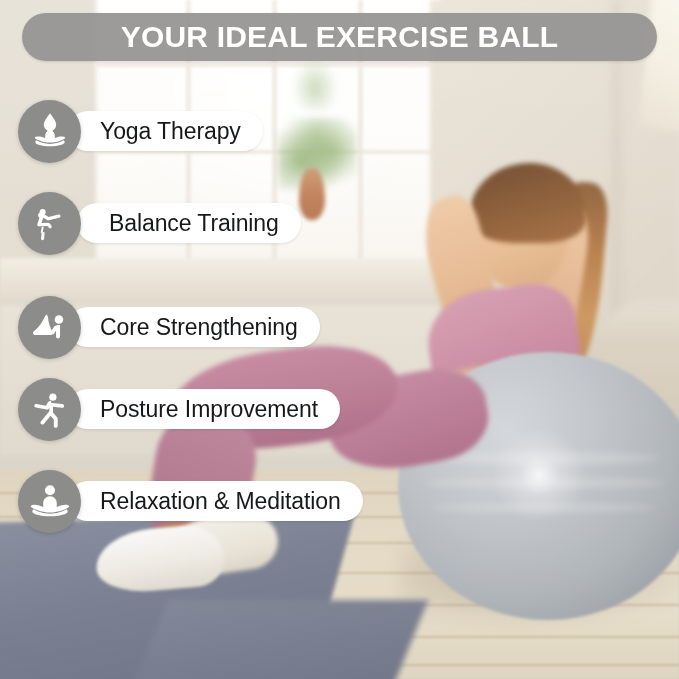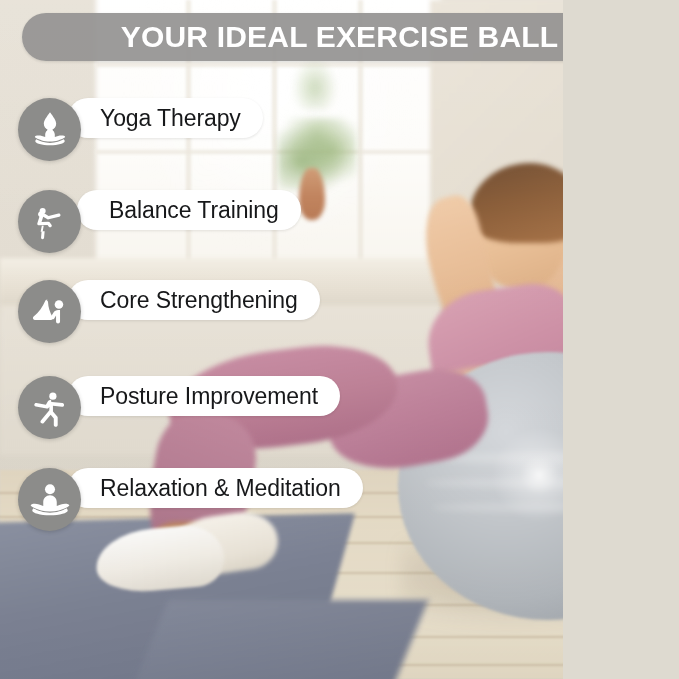--- a/index.html
+++ b/index.html
@@ -8,21 +8,21 @@
   body {
     width: 679px;
     height: 679px;
     overflow: hidden;
     font-family: "Liberation Sans", sans-serif;
     background: #dedad0;
   }
 
   .canvas {
     position: relative;
-    width: 563px;
+    width: 679px;
     height: 679px;
     overflow: hidden;
     background: #fca5a5;
   }
 
   
   .photo {
     position: absolute;
     inset: 0;
     overflow: hidden;
@@ -367,25 +367,26 @@
     letter-spacing: 0.2px;
     white-space: nowrap;
     line-height: 1;
   }
 
   
   .feature {
     position: absolute;
     left: 18px;
     display: flex;
+    align-items: center;
     height: 66px;
   }
   .f0 { top: 98px; }
   .f1 { top: 190px; gap: 9px; }
-  .f2 { top: 280px; }
+  .f2 { top: 294px; }
   .f3 { top: 376px; }
   .f4 { top: 468px; }
   .f5 { top: 560px; }
 
   .icon-circle {
     position: relative;
     z-index: 3;
     width: 63px;
     height: 63px;
     flex: 0 0 63px;

